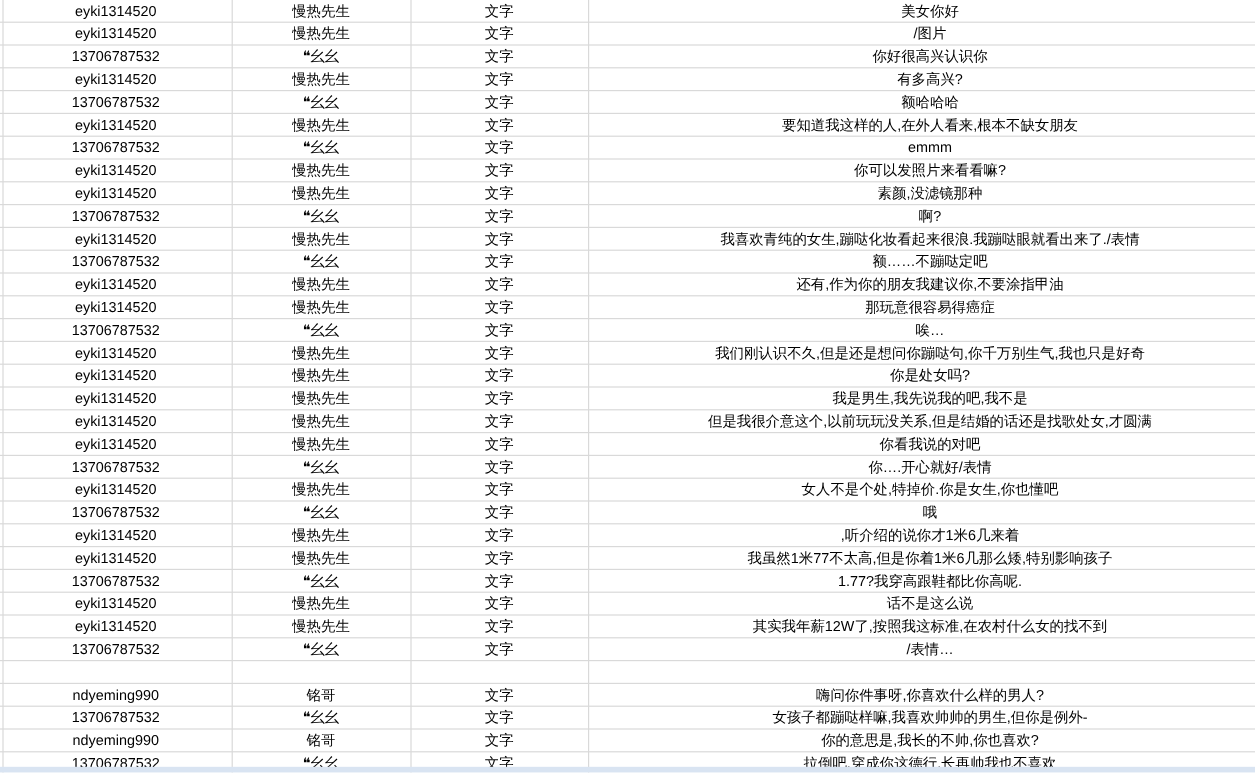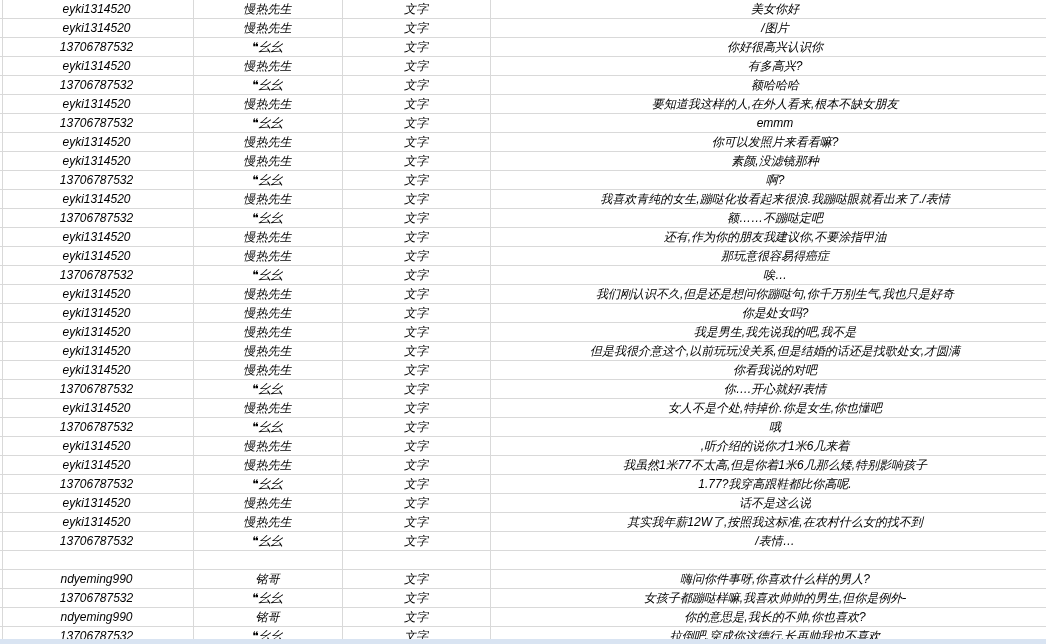--- a/index.html
+++ b/index.html
@@ -5,21 +5,20 @@
   html,body{margin:0;padding:0;background:#ffffff;}
   #screen{
     position:relative;
     width:1046px;height:644px;
     overflow:hidden;
     background:#ffffff;
     font-family:"Liberation Sans","DejaVu Sans",sans-serif;
     font-size:12px;
     color:#000000;
     cursor:cell;
-    font-style:italic;
   }
   .grid-rows{position:absolute;left:0;top:0;width:1060px;}
   .row{
     display:flex;
     height:19px;
     box-sizing:border-box;
     border-bottom:1px solid #d9d9d9;
     align-items:center;
   }
   .cell{

